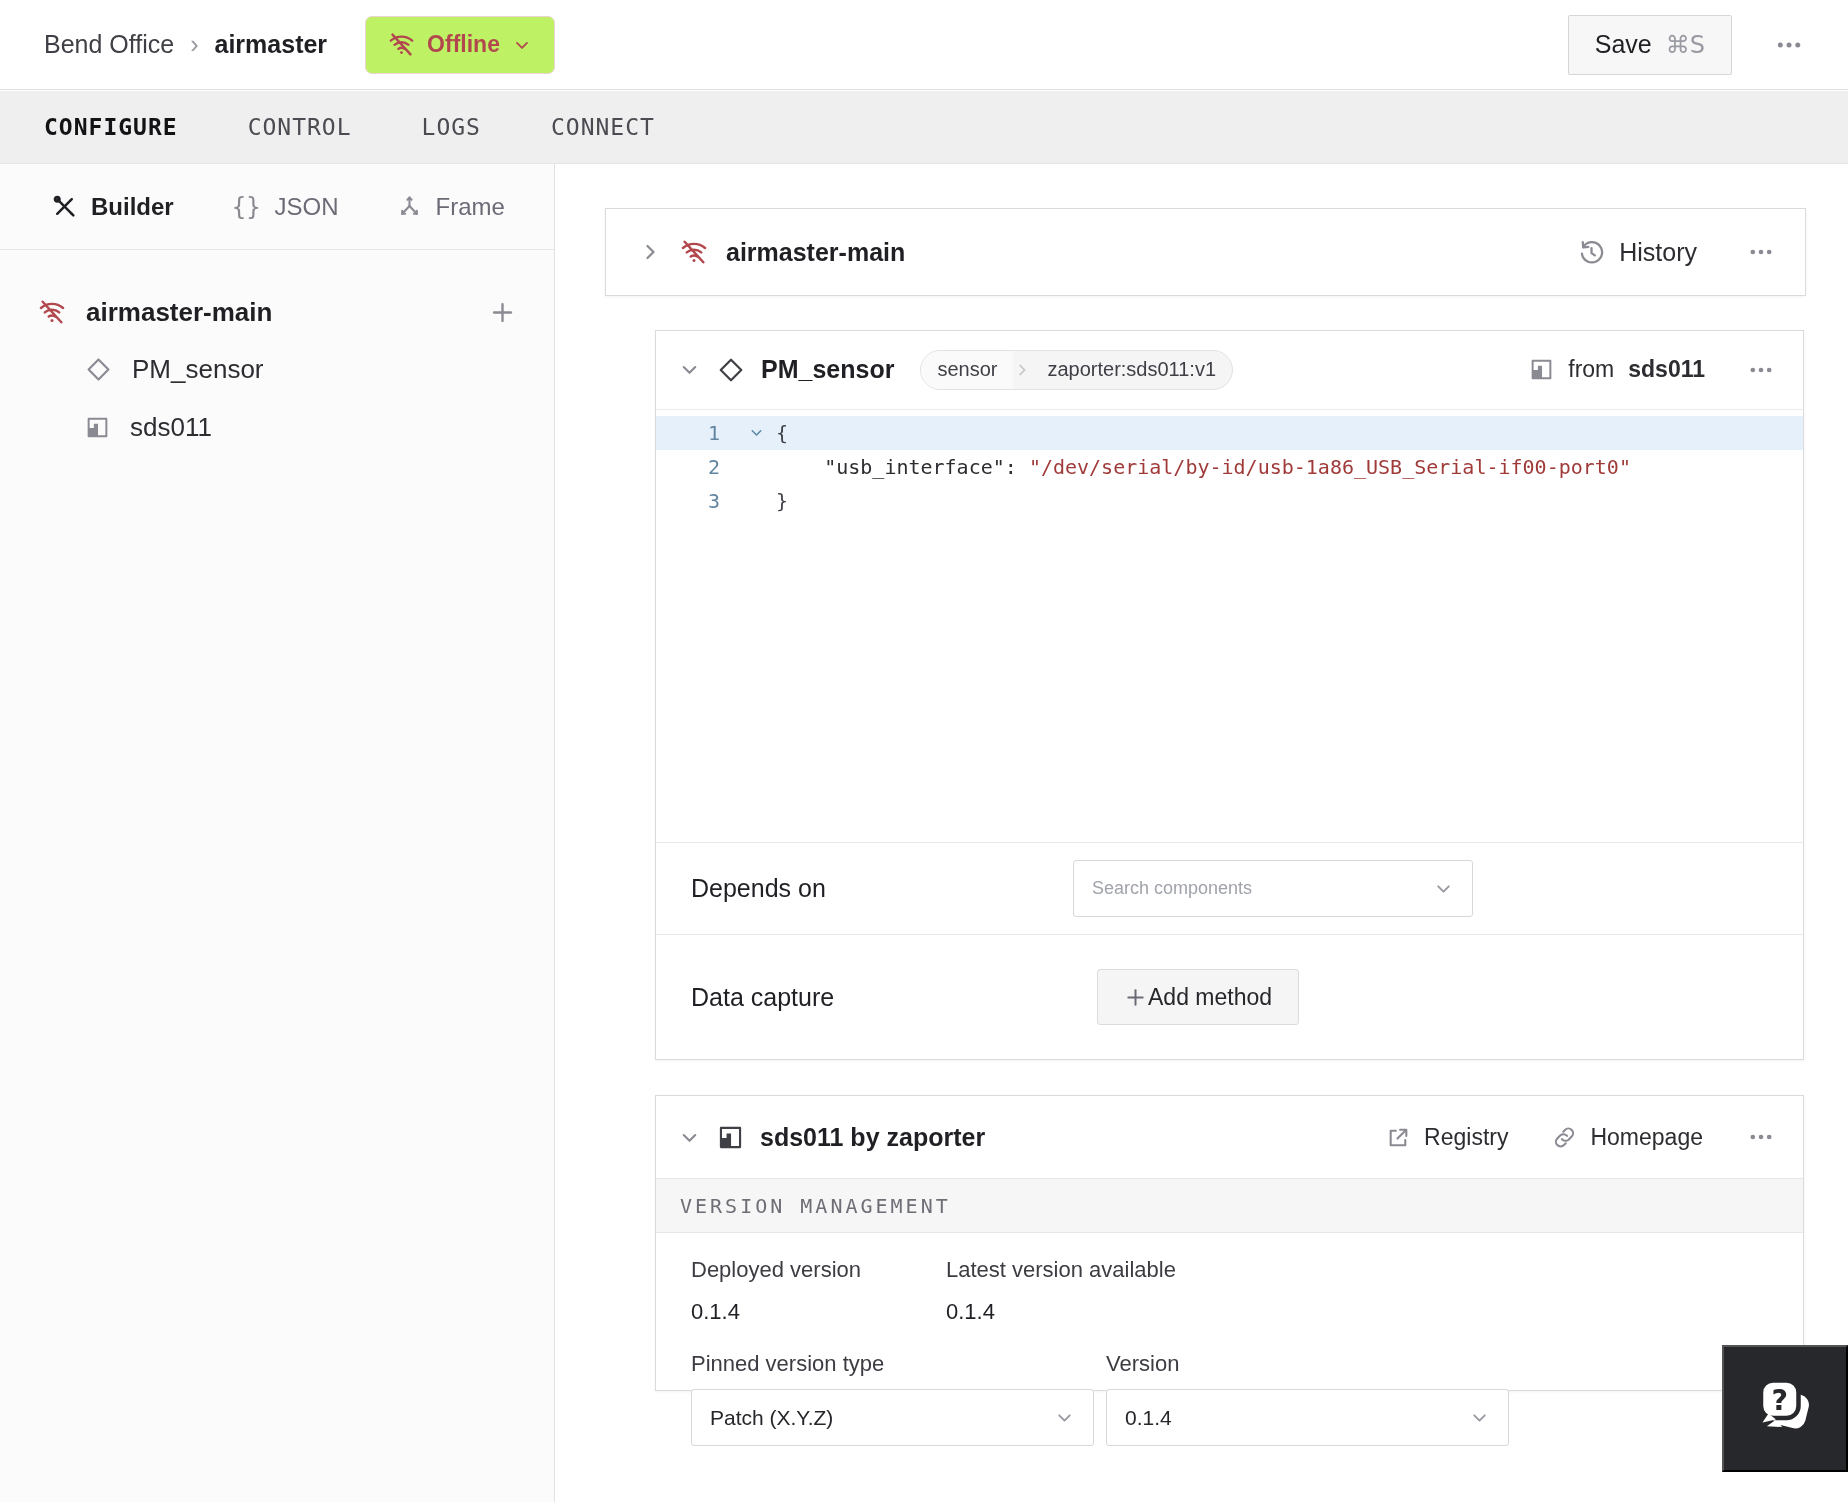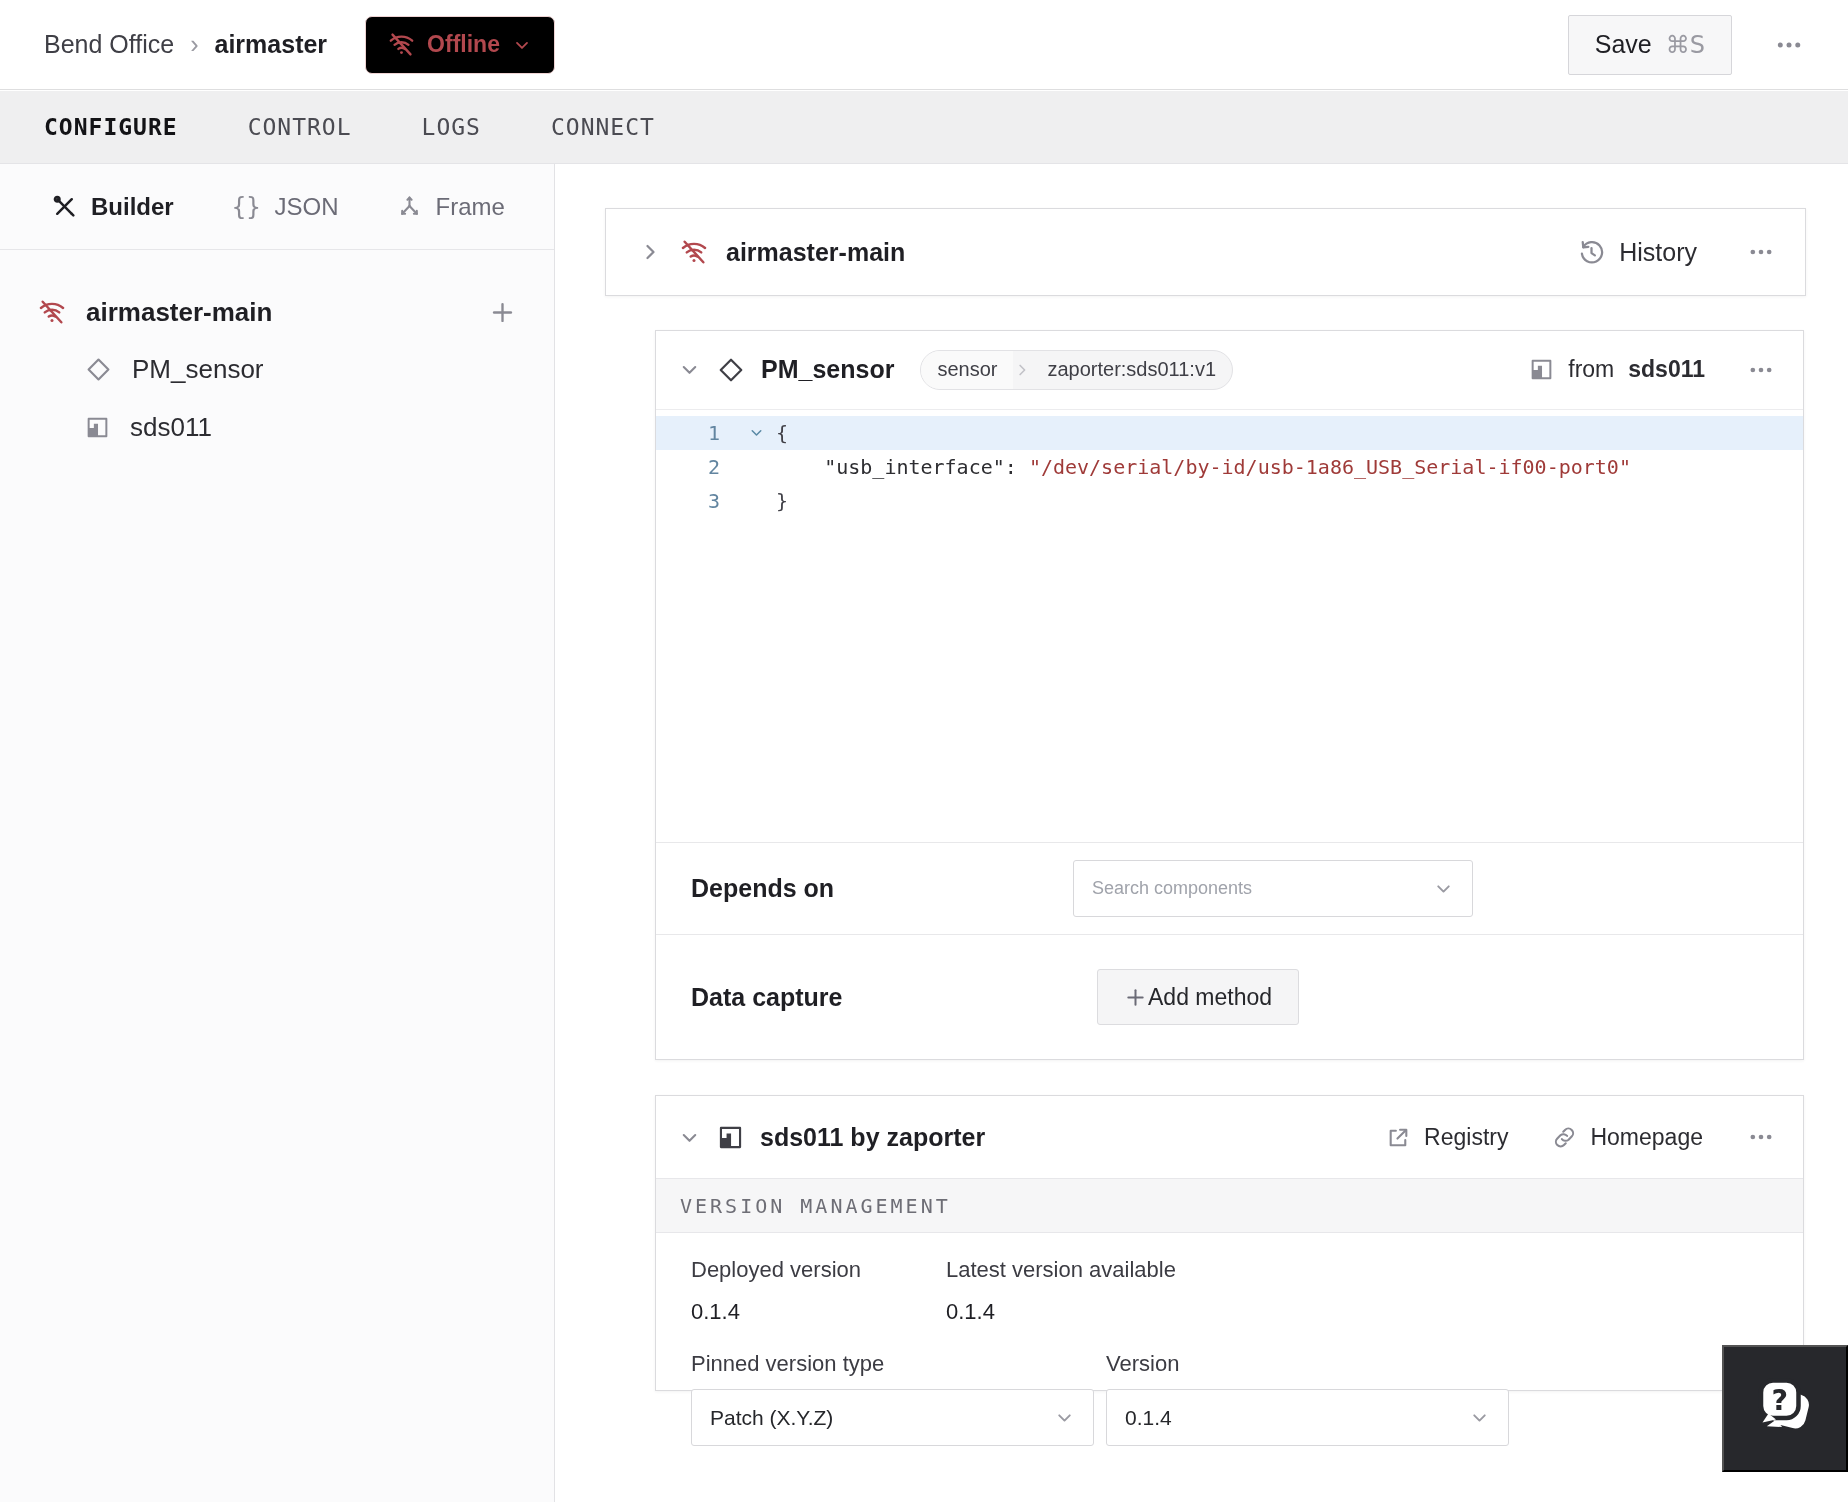--- a/index.html
+++ b/index.html
@@ -7,21 +7,21 @@
   .app { position:relative; width:1848px; height:1502px; overflow:hidden; background:#fff; }
 
   svg.ic { display:block; flex:none; }
 
   
   .topbar { position:absolute; left:0; top:0; width:1848px; height:90px; background:#fff; border-bottom:1px solid #dededf; display:flex; align-items:center; padding:0 36px 0 44px; }
   .crumb { display:flex; align-items:center; gap:16px; font-size:25px; }
   .crumb .org { color:#3f3f46; }
   .crumb .sep { color:#9a9aa2; }
   .crumb .machine { font-weight:700; color:#1f1f24; }
-  .status-badge { margin-left:38px; display:flex; align-items:center; gap:12px; height:58px; padding:0 22px; background:#000000; border:1px solid #eed3d3; border-radius:7px; color:#b2484e; font-size:23px; font-weight:600; cursor:pointer; }
+  .status-badge { margin-left:38px; display:flex; align-items:center; gap:12px; height:58px; padding:0 22px; background:#bef264; border:1px solid #eed3d3; border-radius:7px; color:#b2484e; font-size:23px; font-weight:600; cursor:pointer; }
   .top-right { margin-left:auto; display:flex; align-items:center; gap:34px; }
   .save-btn { display:flex; align-items:center; gap:14px; height:60px; padding:0 26px; background:#f7f7f8; border:1px solid #d6d6da; border-radius:2px; font-size:25px; color:#1f1f24; cursor:pointer; }
   .save-btn .shortcut { color:#9a9aa2; font-family:"DejaVu Sans", sans-serif; font-size:24px; }
   .dots-btn { border:none; background:none; cursor:pointer; padding:8px; color:#8a8a93; }
 
   
   .tabbar { position:absolute; left:0; top:91px; width:1848px; height:73px; background:#efeff0; border-bottom:1px solid #e4e4e7; display:flex; align-items:center; gap:70px; padding:0 44px; font-family:"DejaVu Sans Mono", monospace; font-size:23px; letter-spacing:1px; }
   .tab { color:#4b4b52; cursor:pointer; }
   .tab.active { color:#131316; font-weight:700; }
 
@@ -62,21 +62,21 @@
   .code-line.hl { background:#e6f0fb; }
   .gutter { width:80px; text-align:right; padding-right:16px; color:#6285a0; flex:none; }
   .foldcol { width:40px; flex:none; display:flex; align-items:center; justify-content:center; color:#5b8aa6; }
   .codetext { white-space:pre; color:#3f3f46; }
   .codetext .key { color:#2d2d31; }
   .codetext .str { color:#9f3a38; }
 
   .form-row { border-top:1px solid #e8e8ea; display:flex; align-items:center; position:relative; }
   .row-depends { height:93px; }
   .row-capture { height:125px; }
-  .form-row .row-label { position:absolute; left:35px; font-size:25px; font-weight:700; color:#1f1f24; }
+  .form-row .row-label { position:absolute; left:35px; font-size:25px; font-weight:400; color:#1f1f24; }
   .select-box { position:absolute; left:417px; width:400px; height:57px; border:1px solid #d8d8db; border-radius:3px; background:#fff; display:flex; align-items:center; padding:0 18px; cursor:pointer; }
   .select-box .placeholder { color:#a0a3ab; font-size:18px; }
   .select-box .value { color:#26272b; font-size:21px; }
   .select-box .chev { margin-left:auto; color:#9a9aa2; display:flex; }
   .add-btn { position:absolute; left:417px; display:flex; align-items:center; gap:1px; height:56px; padding:0 26px; background:#f5f5f6; border:1px solid #dcdcdf; border-radius:3px; font-size:23px; color:#26272b; cursor:pointer;margin-left:24px; }
   .add-btn .plus { color:#6b6b76; display:flex; }
 
   
   .mod-card { left:99px; top:931px; width:1149px; height:296px; display:flex; flex-direction:column; }
   .mod-head { height:82px; display:flex; align-items:center; gap:16px; padding:0 28px 0 22px; }

